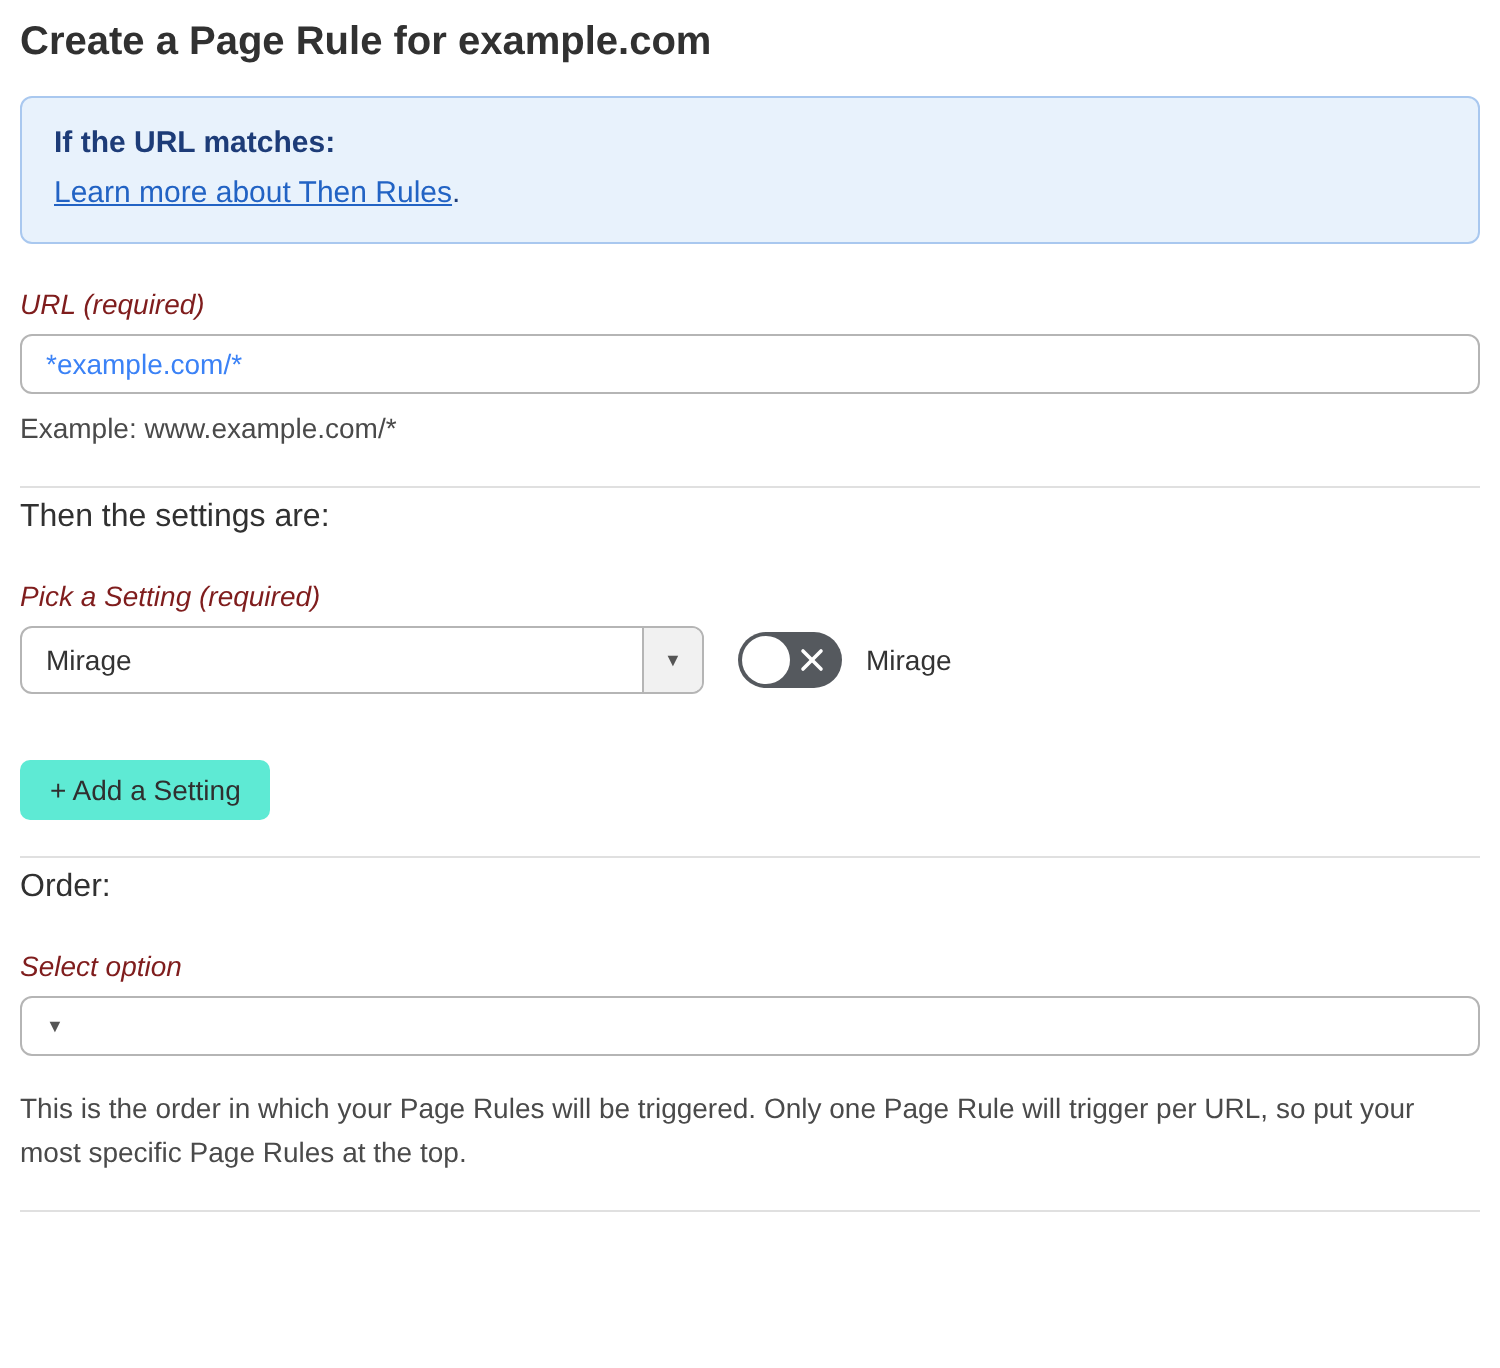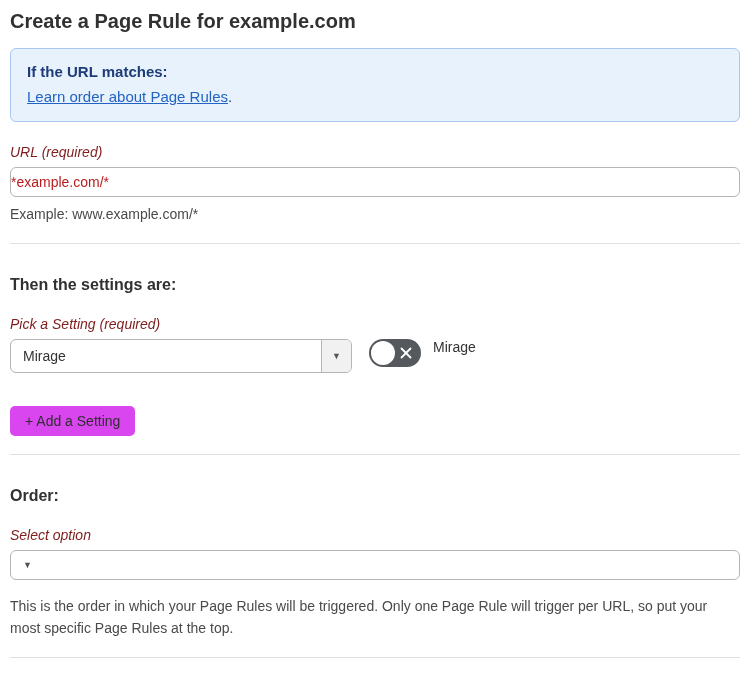--- a/index.html
+++ b/index.html
@@ -46,42 +46,42 @@
     color: #4a4a4a;
     margin-top: 6px;
     line-height: 22px;
   }
   
   .text-input {
     width: 100%;
     height: 30px;
     border: 1px solid #b5b5b5;
     border-radius: 6px;
-    padding: 0 0;
-    font-size: 14px;
-    color: #b91c1c;
+    padding: 0 12px;
+    font-size: 14px;
+    color: #3b82f6;
     font-family: "Liberation Sans", sans-serif;
     background: #ffffff;
     outline: none;
   }
   .divider {
     border: none;
     border-top: 1px solid #e0e0e0;
     margin: 18px 0 0 0;
   }
   .section-heading {
     font-size: 16px;
-    font-weight: bold;
+    font-weight: normal;
     color: #313131;
-    margin-top: 32px;
+    margin-top: 6px;
   }
   
   .setting-row {
     display: flex;
-    align-items: flex-start;
+    align-items: center;
     margin-top: 0;
   }
   .custom-select {
     display: flex;
     align-items: stretch;
     width: 342px;
     height: 34px;
     border: 1px solid #b5b5b5;
     border-radius: 6px;
     background: #ffffff;
@@ -141,21 +141,21 @@
   
   .btn {
     display: inline-block;
     border: none;
     border-radius: 5px;
     font-size: 14px;
     font-family: "Liberation Sans", sans-serif;
     padding: 7px 15px;
     cursor: pointer;
   }
-  .btn-gray { background: #d946ef; color: #2f2f2f; }
+  .btn-gray { background: #5eead4; color: #2f2f2f; }
   .add-setting-btn { margin-top: 33px; }
   
   .wide-select {
     display: flex;
     align-items: center;
     width: 100%;
     height: 30px;
     border: 1px solid #b5b5b5;
     border-radius: 6px;
     background: #ffffff;
@@ -171,21 +171,21 @@
 </head>
 <body>
 
 
 
 <h1 class="page-title">Create a Page Rule for example.com</h1>
 
 <div class="info-box">
   <div class="info-heading">If the URL matches:</div>
   <div>
-    <a class="info-link">Learn order about Page Rules</a><span>.</span>
+    <a class="info-link">Learn more about Then Rules</a><span>.</span>
   </div>
 </div>
 
 <div class="field-label">URL (required)</div>
 <input class="text-input" type="text" value="*example.com/*" style="">
 <div class="helper-text">Example: www.example.com/*</div>
 
 <hr class="divider">
 
 <div class="section-heading">Then the settings are:</div>

